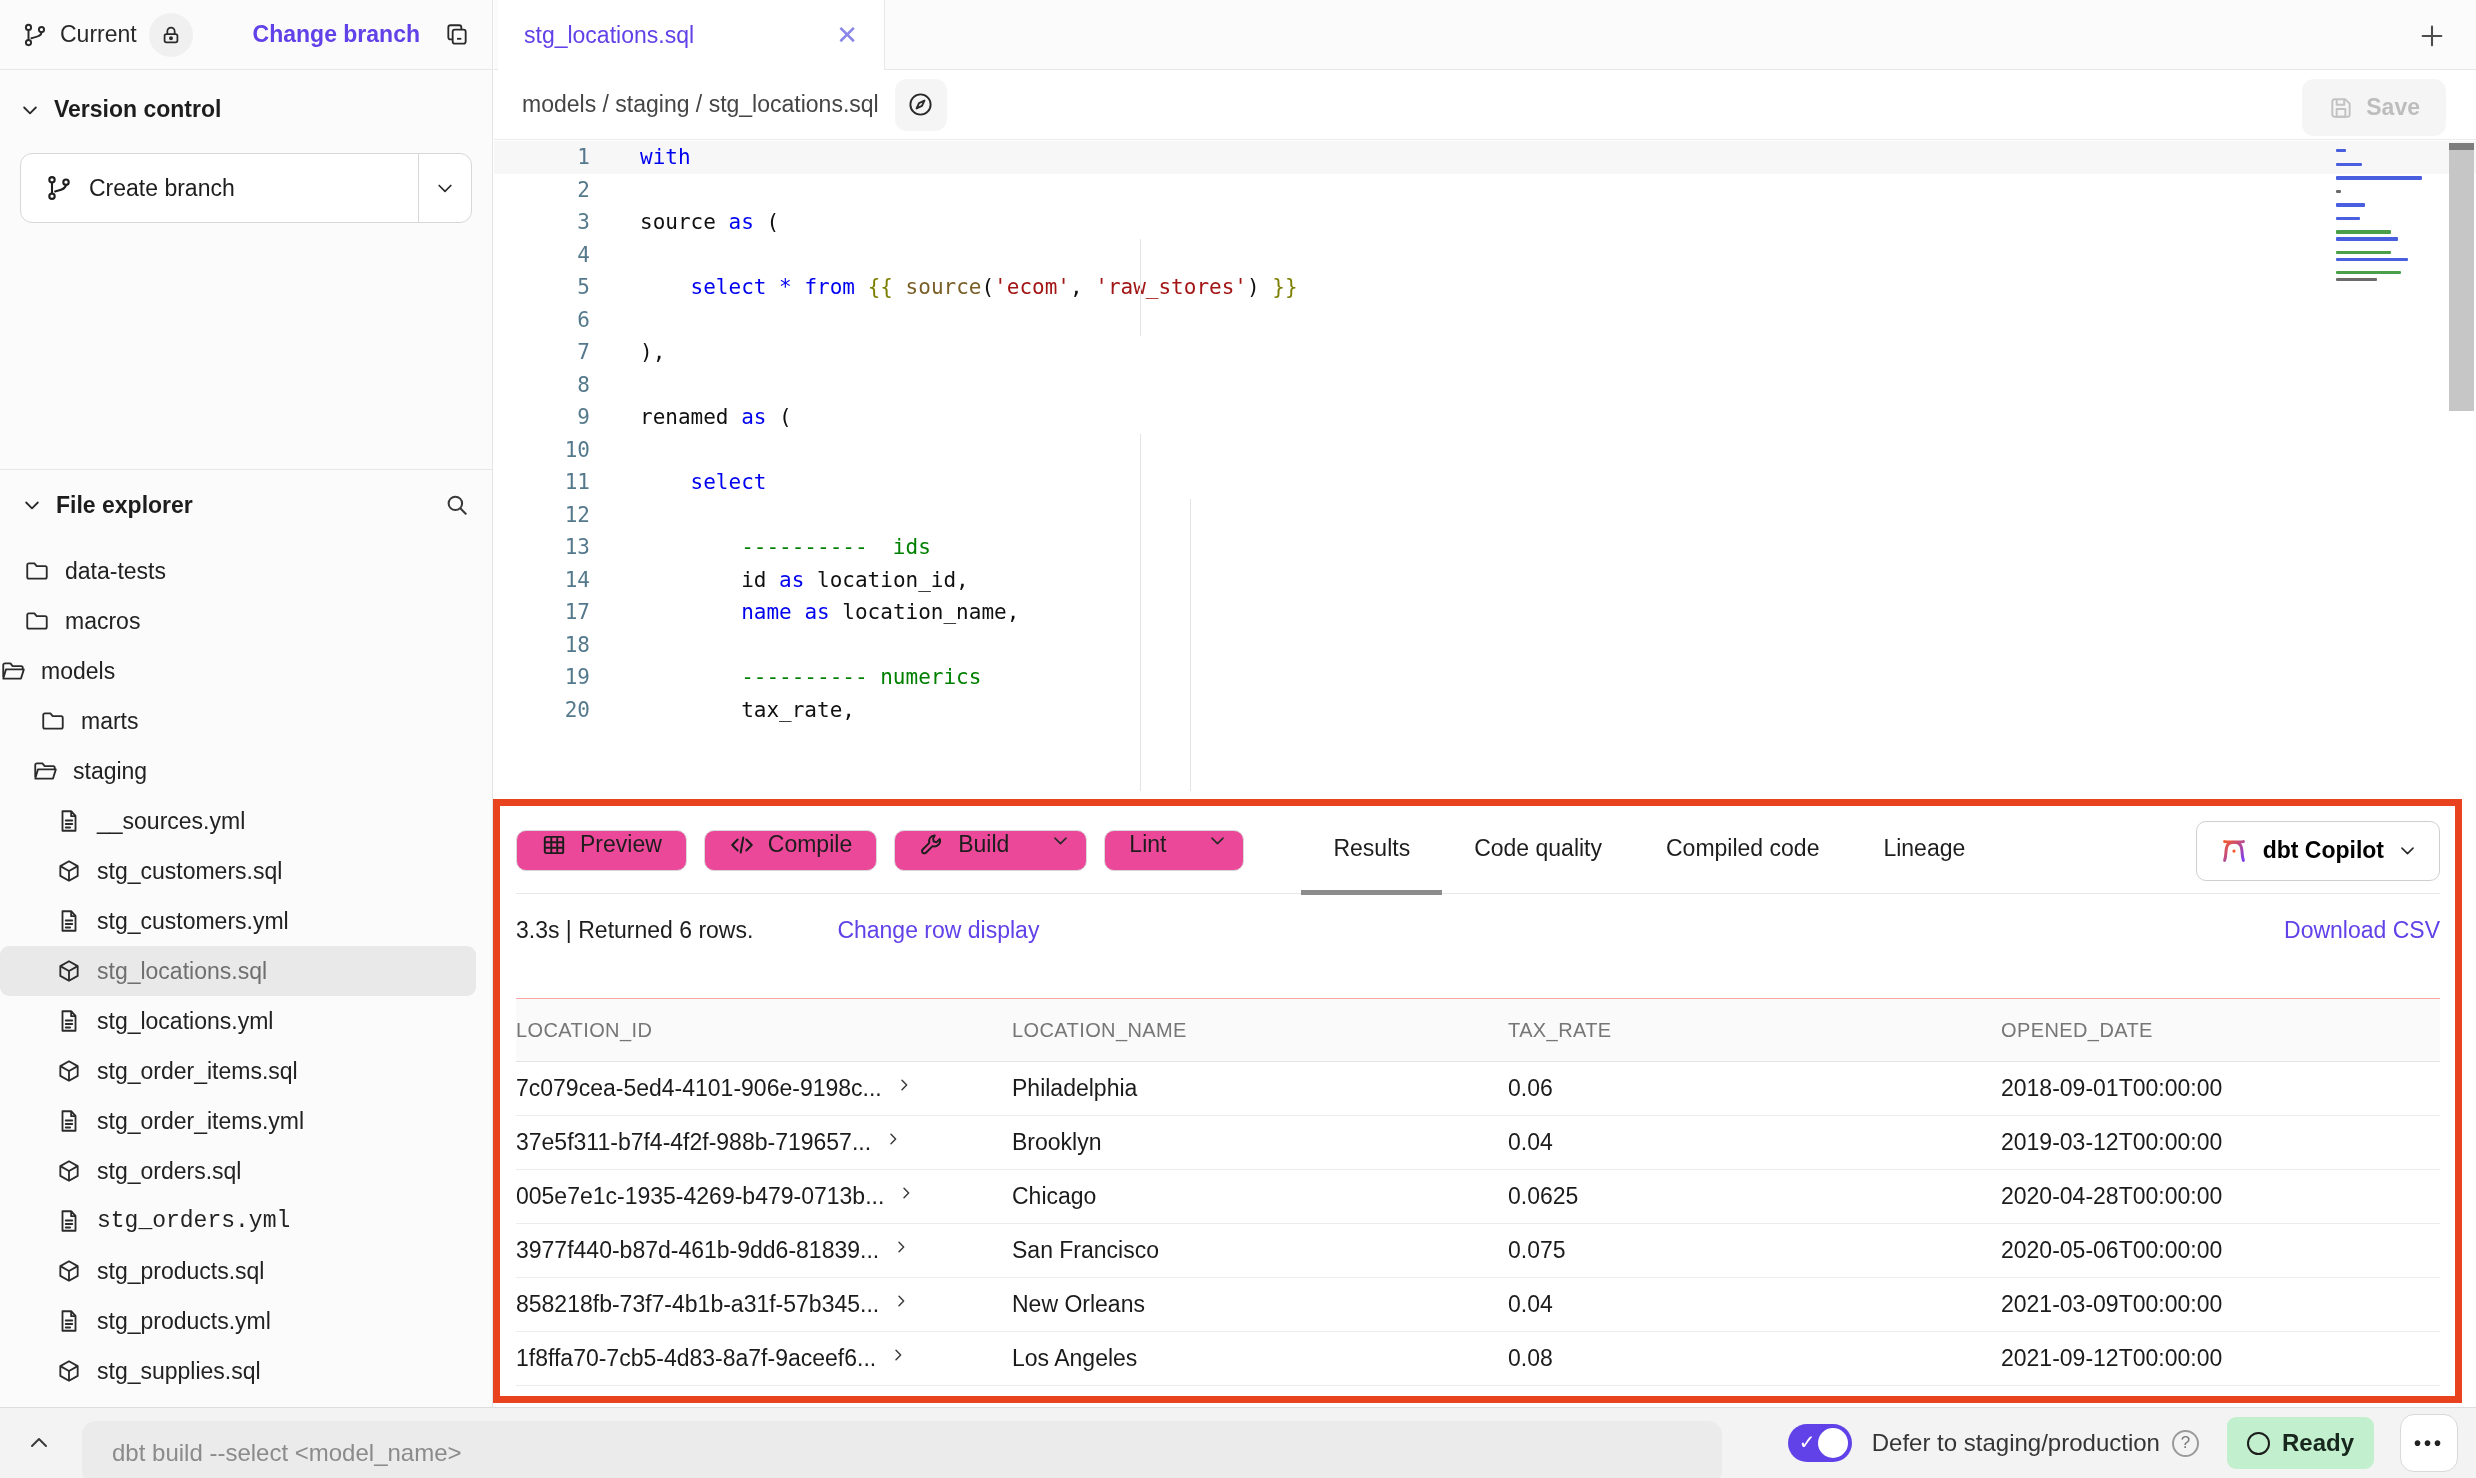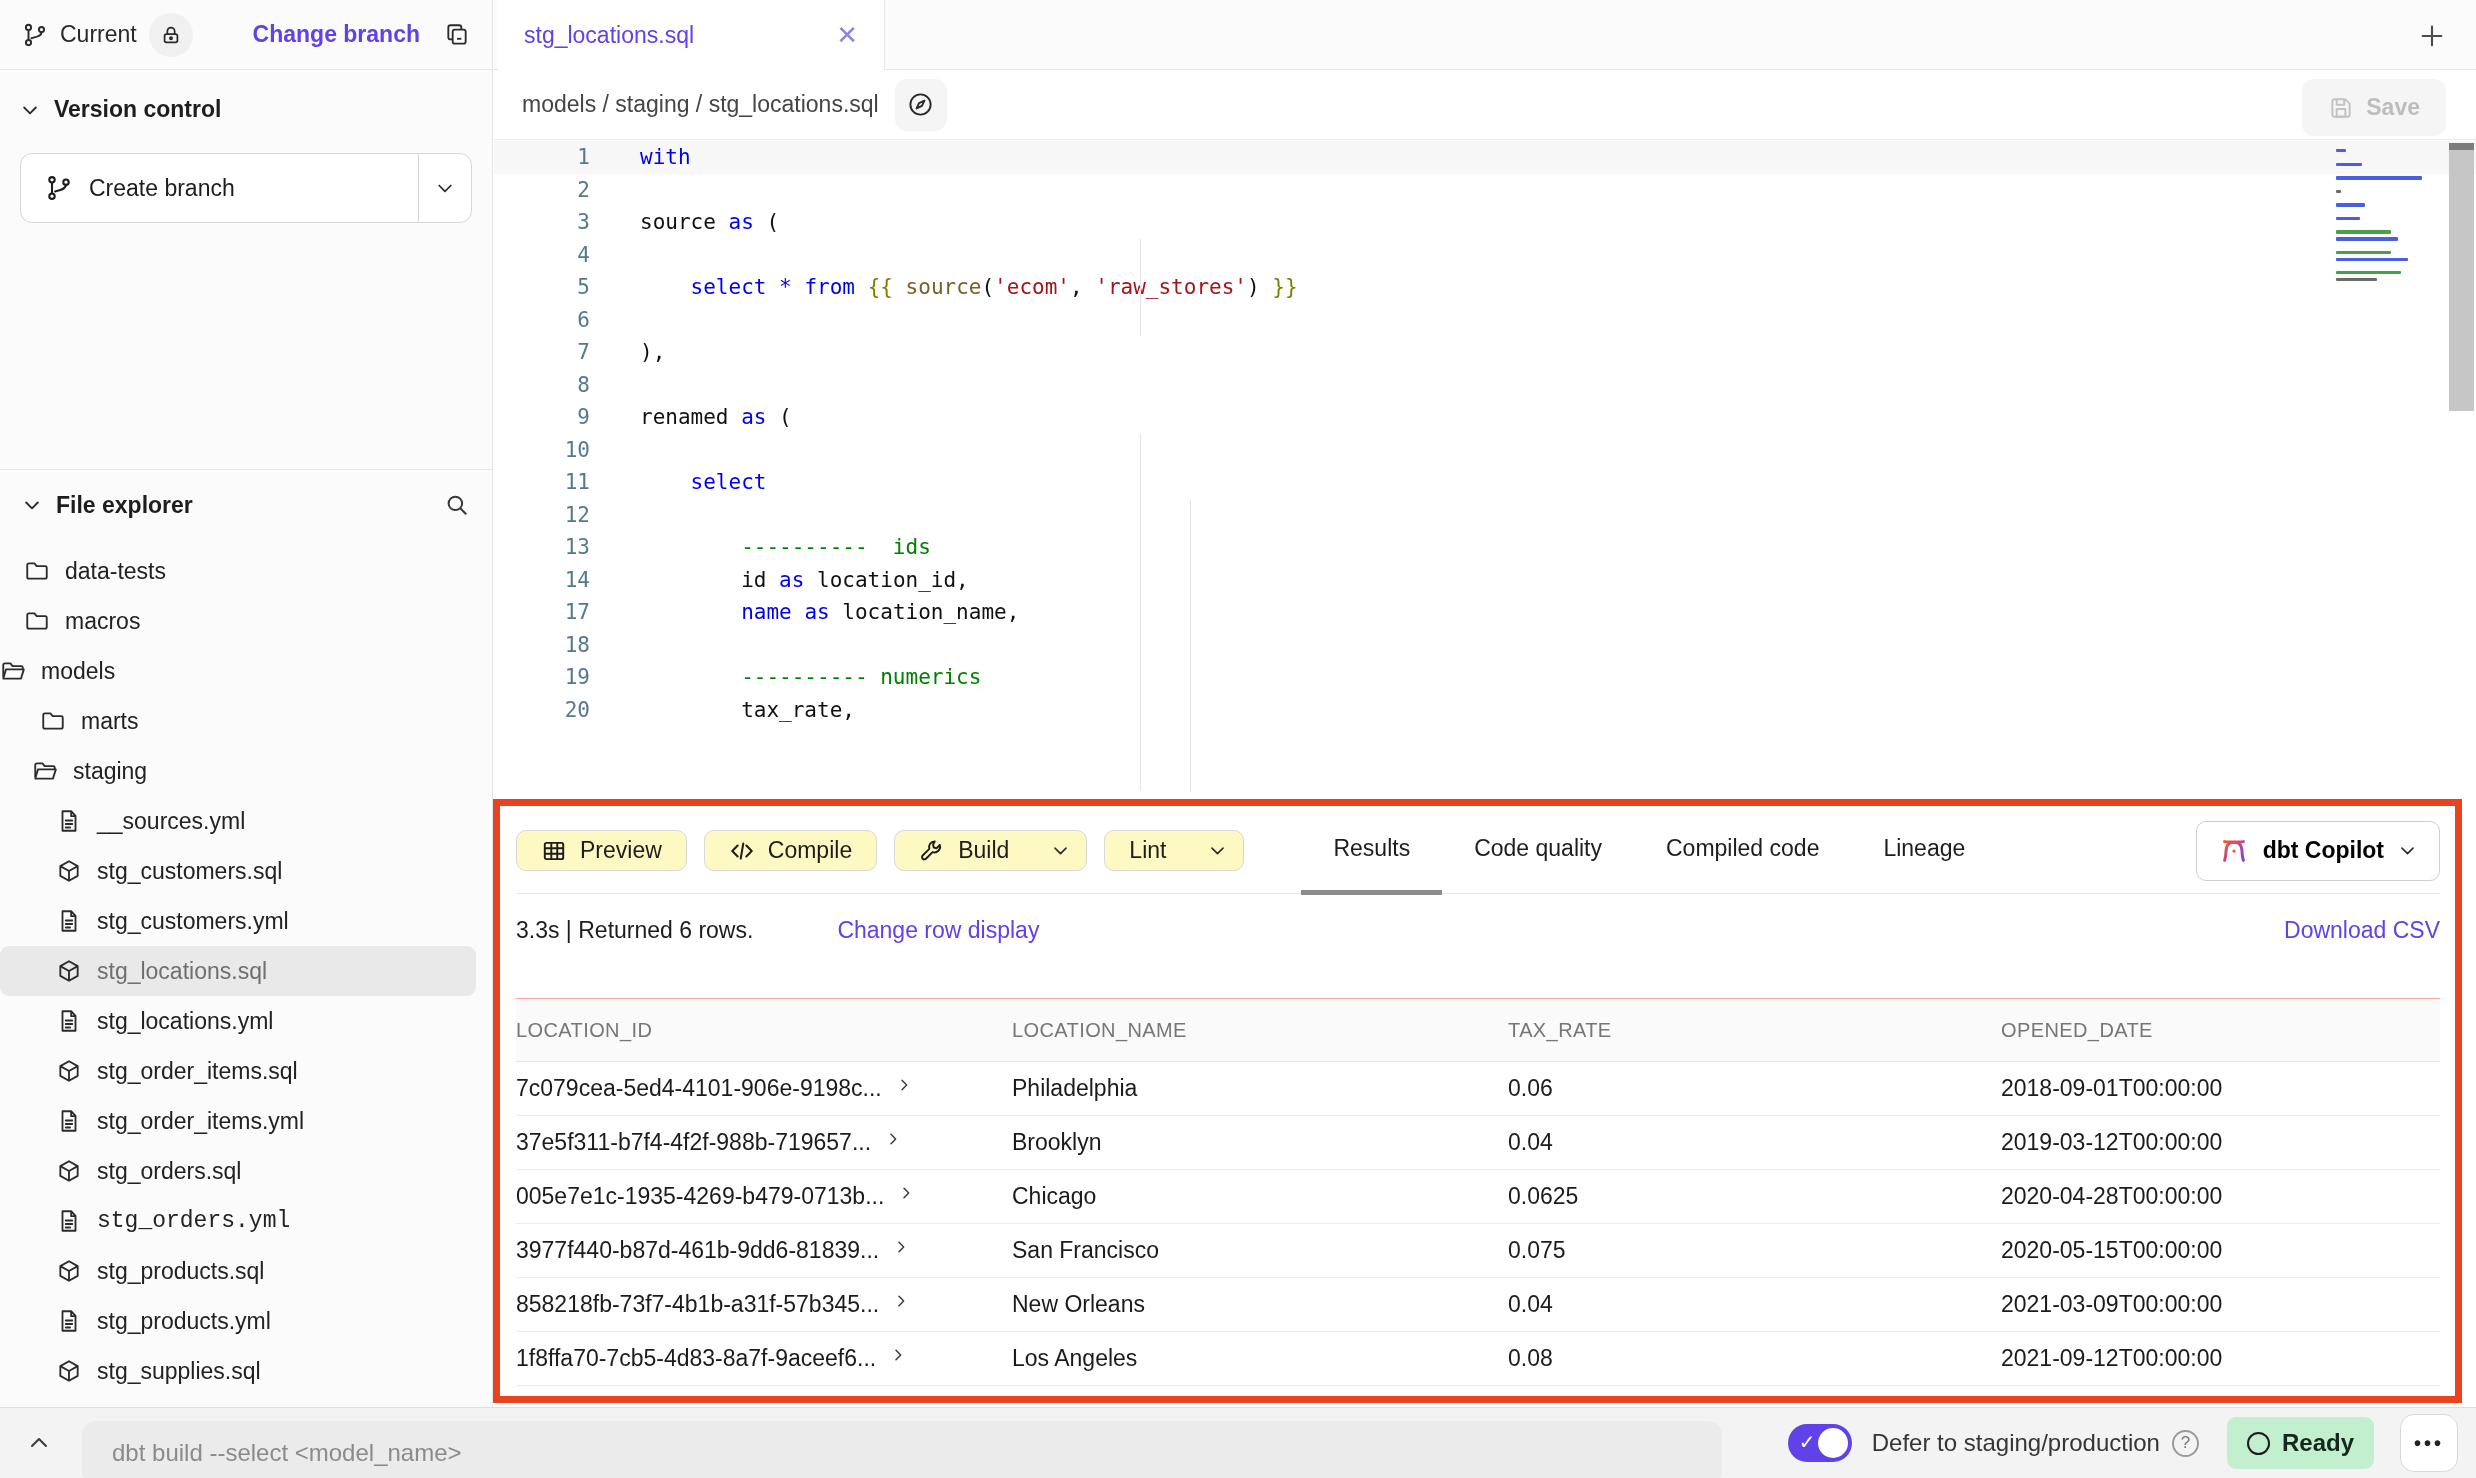--- a/index.html
+++ b/index.html
@@ -71,22 +71,22 @@
 
   #minimap { position:absolute; right:52px; top:8px; width:88px; }
   .mbar { height:3.4px; margin-bottom:3.4px; border-radius:1px; }
   #scrolltrack { position:absolute; right:2px; top:2px; width:25px; height:268px; background:#c6c6c6; }
   #scrolltrack .thumbtop { height:7px; background:#7d7d7d; }
 
   
   #panel { position:absolute; left:494px; top:800px; width:1968px; height:603px; background:#fff;
     padding:8px 22px 0 22px; }
   #panel-toolbar { display:flex; align-items:center; height:86px; border-bottom:1px solid #e8e8e8; }
-  .pbtn { height:41px; border:1.5px solid #d8d8d8; border-radius:10px; background:#fef9c3; display:flex;
-    align-items:center; margin-right:17px; overflow:hidden; }
+  .pbtn { height:41px; border:1.5px solid #d8d8d8; border-radius:10px; background:#ec4899; display:flex;
+    align-items:flex-start; margin-right:17px; overflow:hidden; }
   .pbtn .seg { display:flex; align-items:center; gap:13px; padding:0 24px; font-size:23px; cursor:pointer; }
   .pbtn .sdiv { width:1px; background:#d8d8d8; }
   .pbtn .chevseg { display:flex; align-items:center; justify-content:center; width:52px; cursor:pointer; }
   #panel-tabs { display:flex; margin-left:40px; height:86px; }
   .ptab { padding:0 32px; display:flex; align-items:center; font-size:23px; cursor:pointer;
     border-bottom:5px solid transparent; margin-bottom:-1px; }
   .ptab.active { border-bottom-color:#8c8c8c; }
   #copilot-btn { margin-left:auto; height:60px; border:1.5px solid #cfcfcf; border-radius:10px;
     background:#fff; display:flex; align-items:center; gap:14px; padding:0 22px; font-size:23px;
     font-weight:600; cursor:pointer; }
@@ -610,21 +610,21 @@
             </svg>
           </span>
         </div>
         <div class="td">
           <span>San Francisco</span>
         </div>
         <div class="td">
           <span>0.075</span>
         </div>
         <div class="td">
-          <span>2020-05-15T00:00:00</span>
+          <span>2020-05-06T00:00:00</span>
         </div>
       </div>
       <div class="tr-r">
         <div class="td">
           <span>858218fb-73f7-4b1b-a31f-57b345...</span>
           <span class="chev">
             <svg class="i" width="16" height="16" viewBox="0 0 24 24" fill="none" stroke="#3a3a3a" stroke-width="2.2" stroke-linecap="round" stroke-linejoin="round">
               <path d="M9 5l7 7-7 7"></path>
             </svg>
           </span>

